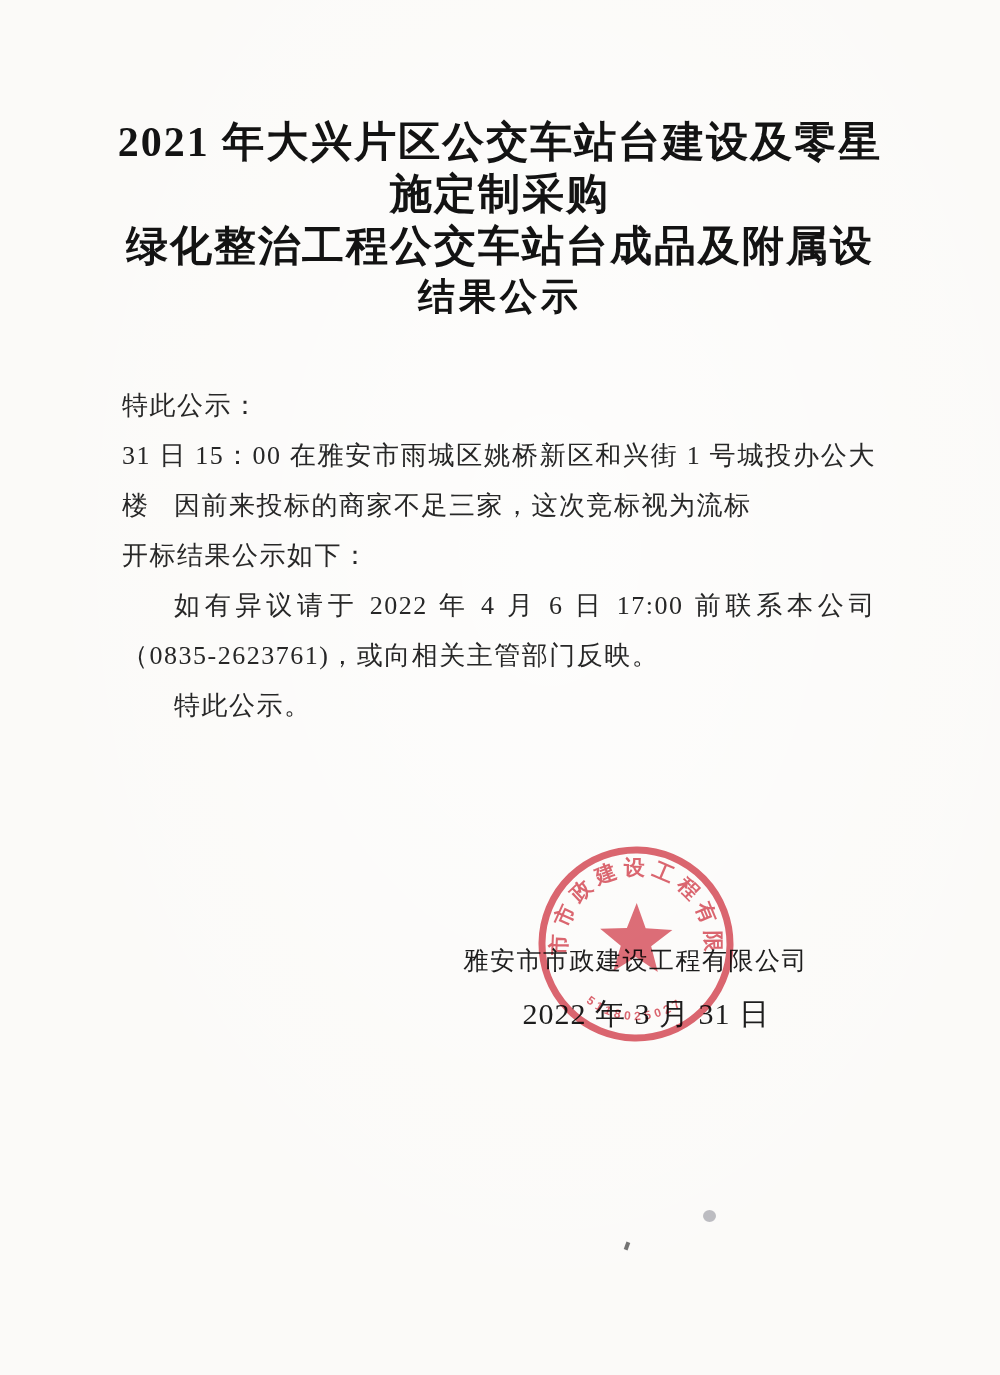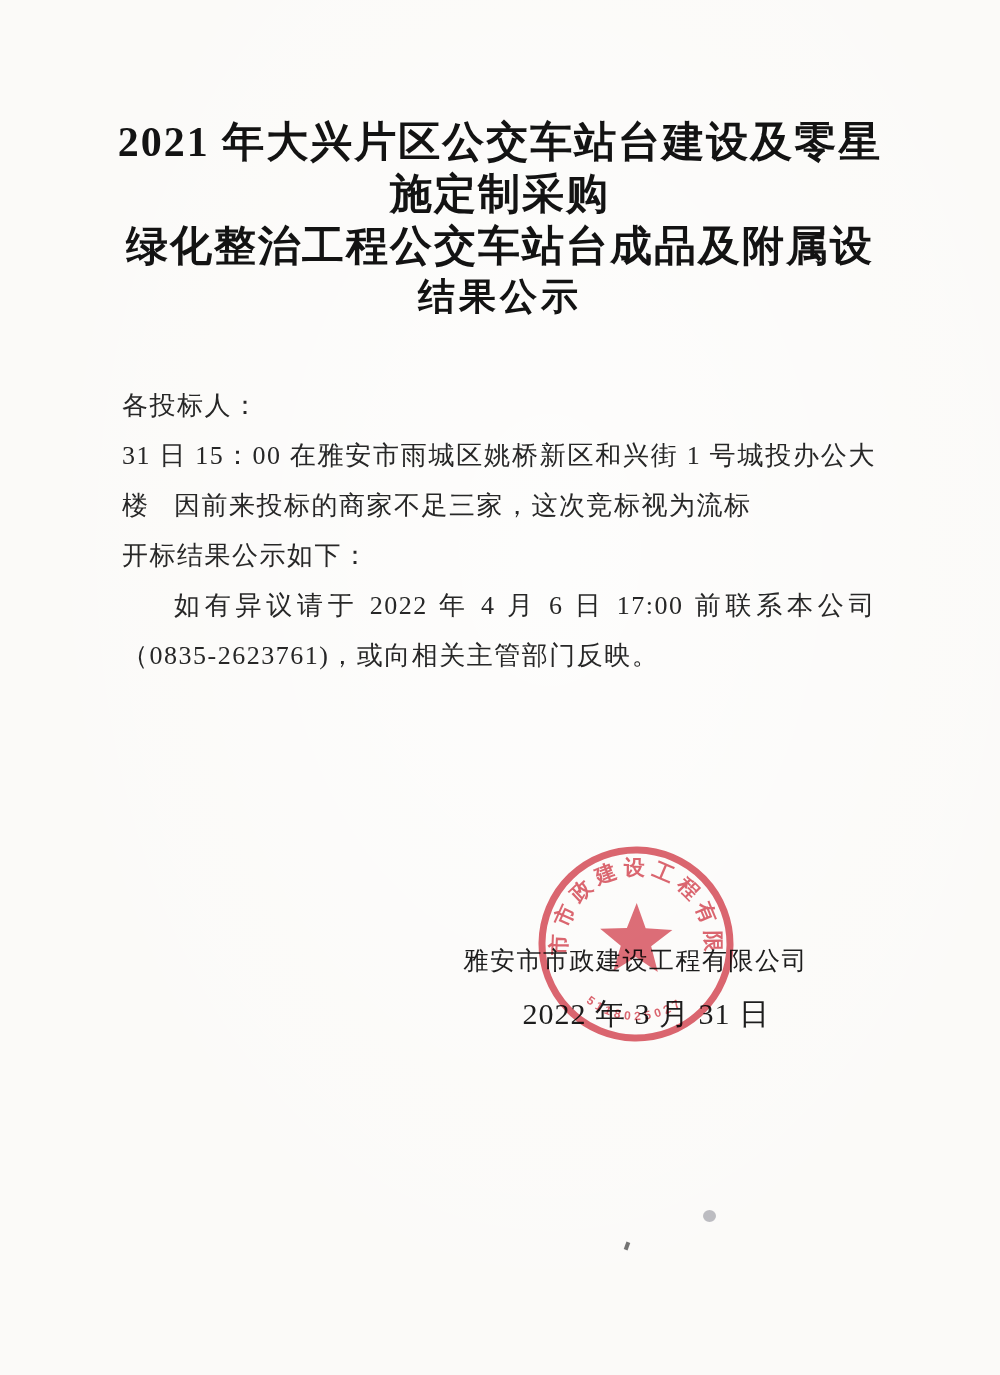--- a/index.html
+++ b/index.html
@@ -128,26 +128,27 @@
 <div class="page">
 
   <div class="title-block">
     <div class="title-line">2021 年大兴片区公交车站台建设及零星</div>
     <div class="title-line">施定制采购</div>
     <div class="title-line">绿化整治工程公交车站台成品及附属设</div>
     <div class="subtitle-line">结果公示</div>
   </div>
 
   <div class="body-block">
-      <div class="bline"><span>各投标人：</span></div>
+      <div class="bline"><span>特此公示：</span></div>
       <div class="bline full"><span>31 日 15：00 在雅安市雨城区姚桥新区和兴街 1 号城投办公大楼</span></div>
       <div class="bline indent"><span>因前来投标的商家不足三家，这次竞标视为流标</span></div>
       <div class="bline"><span>开标结果公示如下：</span></div>
       <div class="bline indent full"><span>如有异议请于 2022 年 4 月 6 日 17:00 前联系本公司</span></div>
       <div class="bline"><span>（0835-2623761)，或向相关主管部门反映。</span></div>
+      <div class="bline indent"><span>特此公示。</span></div>
     </div>
 
   <div class="sig-company">雅安市市政建设工程有限公司</div>
   <div class="sig-date">2022 年 3 月 31 日</div>
 
   <svg class="stamp" viewBox="0 0 200 200">
     <defs>
       <path id="arcTop" d="M 33,121 A 70,70 0 1 1 167,121" fill="none"></path>
       <path id="arcBottom" d="M 40,148 A 78,78 0 0 0 160,148" fill="none"></path>
     </defs>

